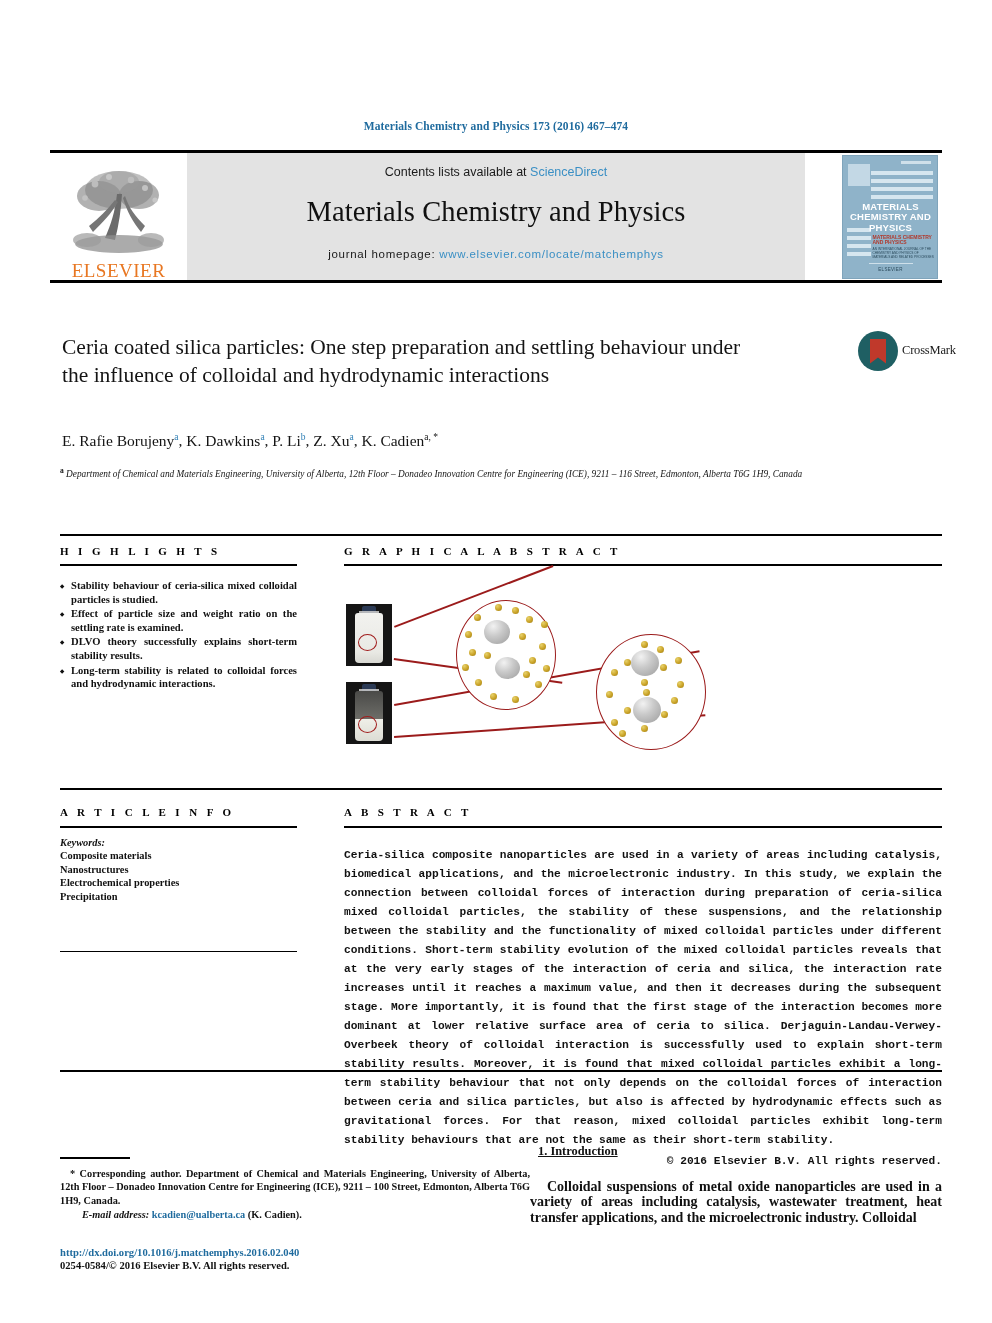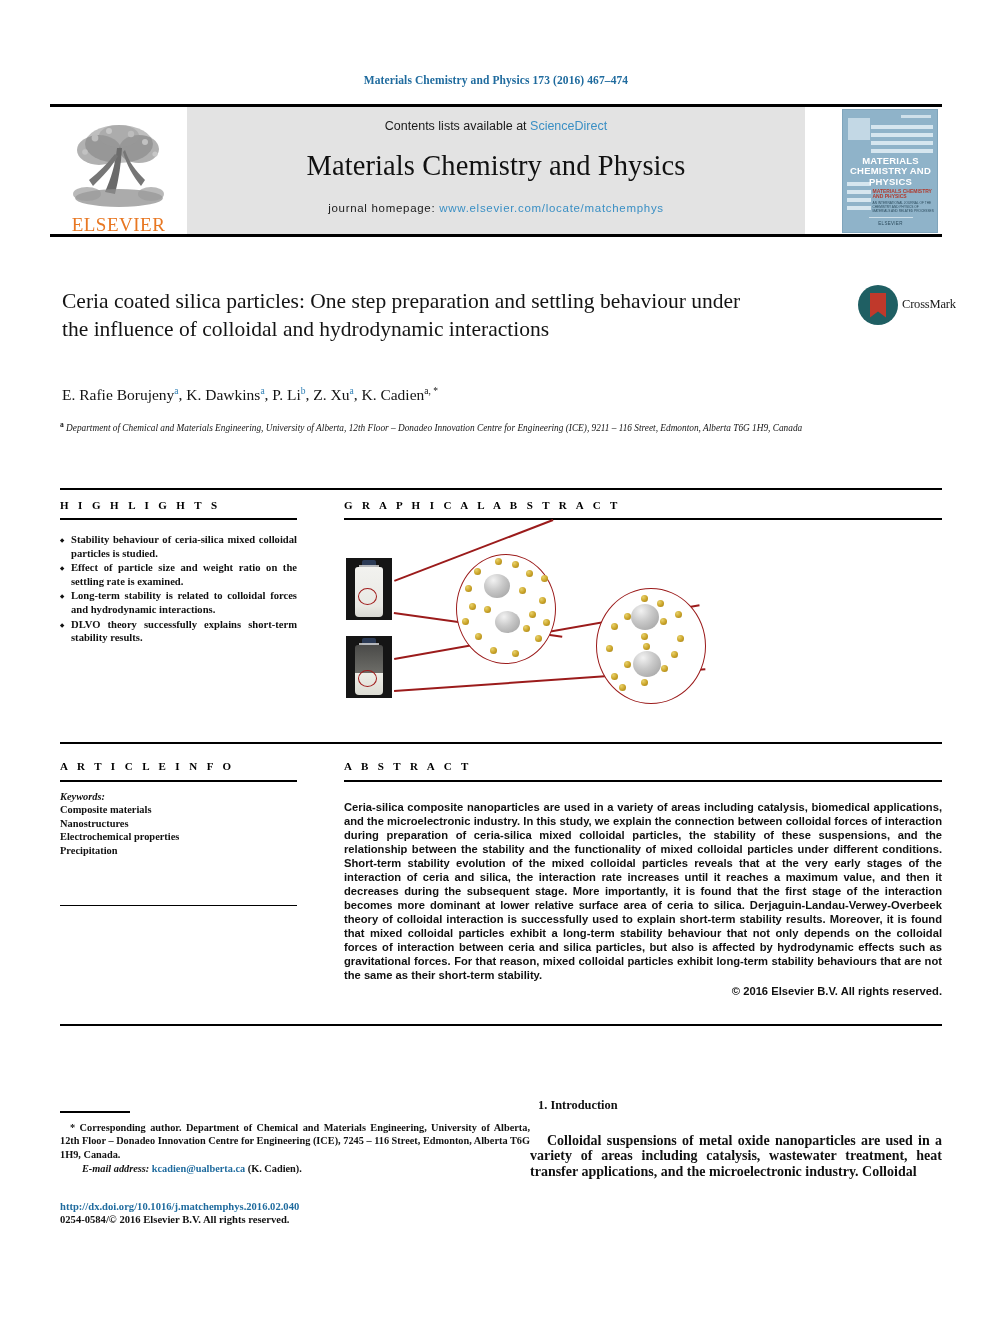--- a/index.html
+++ b/index.html
@@ -4,21 +4,21 @@
 <style>
   * { box-sizing: border-box; margin: 0; padding: 0; }
   body {
     width: 992px; height: 1323px;
     background: #ffffff;
     font-family: "Liberation Serif", serif;
     color: #000;
     position: relative;
     overflow: hidden;
   }
-  .page { position: relative; width: 992px; height: 1134px; }
+  .page { position: relative; width: 992px; height: 1134px; margin-top: 46px; }
 
   
   .journal-cite {
     position: absolute; left: 0; top: 74px; width: 992px;
     text-align: center;
     font-family: "Liberation Serif", serif;
     font-size: 11.5px; font-weight: bold;
     color: #1f6b9e; letter-spacing: .1px;
   }
   .rule-thick-top {
@@ -167,22 +167,22 @@
   .hl-list li::before {
     content:"\25C6"; position:absolute; left:0; top:1px; font-size:5.5px;
   }
 
   
   .ai-block { font-family:"Liberation Serif", serif; font-size:10.4px; line-height:13.4px; font-weight:bold; color:#111; }
   .ai-block .it { font-style: italic; }
 
   
   .abstract-body {
-    font-family:Liberation Sans, sans-serif;
-    font-size: 11.2px; line-height: 14px;
+    font-family:Liberation Mono, monospace;
+    font-size: 11.2px; line-height: 19px;
     text-align: justify; color:#111; font-weight:bold;
   }
   .copyright { text-align:right; margin-top:2px; font-weight:bold; }
 
   
   .ga-fig { position:absolute; left:344px; top:536px; width:598px; height:190px; }
   .vial {
     position:absolute; width:46px; height:62px; background:#151515;
     overflow:hidden;
   }
@@ -318,22 +318,22 @@
   </div>
 
   <div class="rule-h thick" style="left:60px; top:488px; width:882px;"></div>
 
   <div class="col-left" style="top:499px;">
     <div class="sec-head">H I G H L I G H T S</div>
     <div class="rule-h thick" style="left:0; top:19px; width:237px; position:absolute;"></div>
     <ul class="hl-list" style="margin-top:22px;">
       <li>Stability behaviour of ceria-silica mixed colloidal particles is studied.</li>
       <li>Effect of particle size and weight ratio on the settling rate is examined.</li>
+      <li>DLVO theory successfully explains short-term stability results.</li>
       <li>Long-term stability is related to colloidal forces and hydrodynamic interactions.</li>
-      <li>DLVO theory successfully explains short-term stability results.</li>
     </ul>
   </div>
 
   <div class="col-right" style="top:499px;">
     <div class="sec-head">G R A P H I C A L   A B S T R A C T</div>
     <div class="rule-h thick" style="left:0; top:19px; width:598px; position:absolute;"></div>
   </div>
 
   <div class="ga-fig">
 
@@ -421,28 +421,28 @@
     <div class="sec-head">A B S T R A C T</div>
     <div class="rule-h thick" style="left:0; top:20px; width:598px; position:absolute;"></div>
     <div class="abstract-body" style="margin-top:28px;">Ceria-silica composite nanoparticles are used in a variety of areas including catalysis, biomedical applications, and the microelectronic industry. In this study, we explain the connection between colloidal forces of interaction during preparation of ceria-silica mixed colloidal particles, the stability of these suspensions, and the relationship between the stability and the functionality of mixed colloidal particles under different conditions. Short-term stability evolution of the mixed colloidal particles reveals that at the very early stages of the interaction of ceria and silica, the interaction rate increases until it reaches a maximum value, and then it decreases during the subsequent stage. More importantly, it is found that the first stage of the interaction becomes more dominant at lower relative surface area of ceria to silica. Derjaguin-Landau-Verwey-Overbeek theory of colloidal interaction is successfully used to explain short-term stability results. Moreover, it is found that mixed colloidal particles exhibit a long-term stability behaviour that not only depends on the colloidal forces of interaction between ceria and silica particles, but also is affected by hydrodynamic effects such as gravitational forces. For that reason, mixed colloidal particles exhibit long-term stability behaviours that are not the same as their short-term stability.</div>
     <div class="abstract-body copyright">© 2016 Elsevier B.V. All rights reserved.</div>
   </div>
 
   <div class="rule-h thick" style="left:60px; top:1024px; width:882px;"></div>
 
   <div style="position:absolute; left:60px; top:1121px; width:470px;">
     <div class="rule-h" style="left:0; top:-10px; width:70px; position:absolute; height:1.5px;"></div>
-    <div class="footnote" style="text-indent:10px;">* Corresponding author. Department of Chemical and Materials Engineering, University of Alberta, 12th Floor – Donadeo Innovation Centre for Engineering (ICE), 7245 – 116 Street, Edmonton, Alberta T6G 1H9, Canada.</div>
+    <div class="footnote" style="text-indent:10px;">* Corresponding author. Department of Chemical and Materials Engineering, University of Alberta, 12th Floor – Donadeo Innovation Centre for Engineering (ICE), 9211 – 100 Street, Edmonton, Alberta T6G 1H9, Canada.</div>
     <div class="footnote" style="text-indent:22px; margin-top:1px;">
       <span class="em">E-mail address:</span>
       <span class="link">kcadien@ualberta.ca</span>
       <span>(K. Cadien).</span>
     </div>
     <div class="doi-line" style="margin-top:26px;">http://dx.doi.org/10.1016/j.matchemphys.2016.02.040</div>
     <div class="issn-line" style="margin-top:2px;">0254-0584/© 2016 Elsevier B.V. All rights reserved.</div>
   </div>
 
   <div style="position:absolute; left:530px; top:1098px; width:412px;">
-    <div class="intro-head" style="margin-left:8px;">1.  Introduction</div>
+    <div class="intro-head" style="margin-left:8px;text-decoration:underline;">1.  Introduction</div>
     <div class="intro-body" style="margin-top:20px; text-indent:17px;">Colloidal suspensions of metal oxide nanoparticles are used in a variety of areas including catalysis, wastewater treatment, heat transfer applications, and the microelectronic industry. Colloidal</div>
   </div>
 
 </div>
 
 </body></html>

